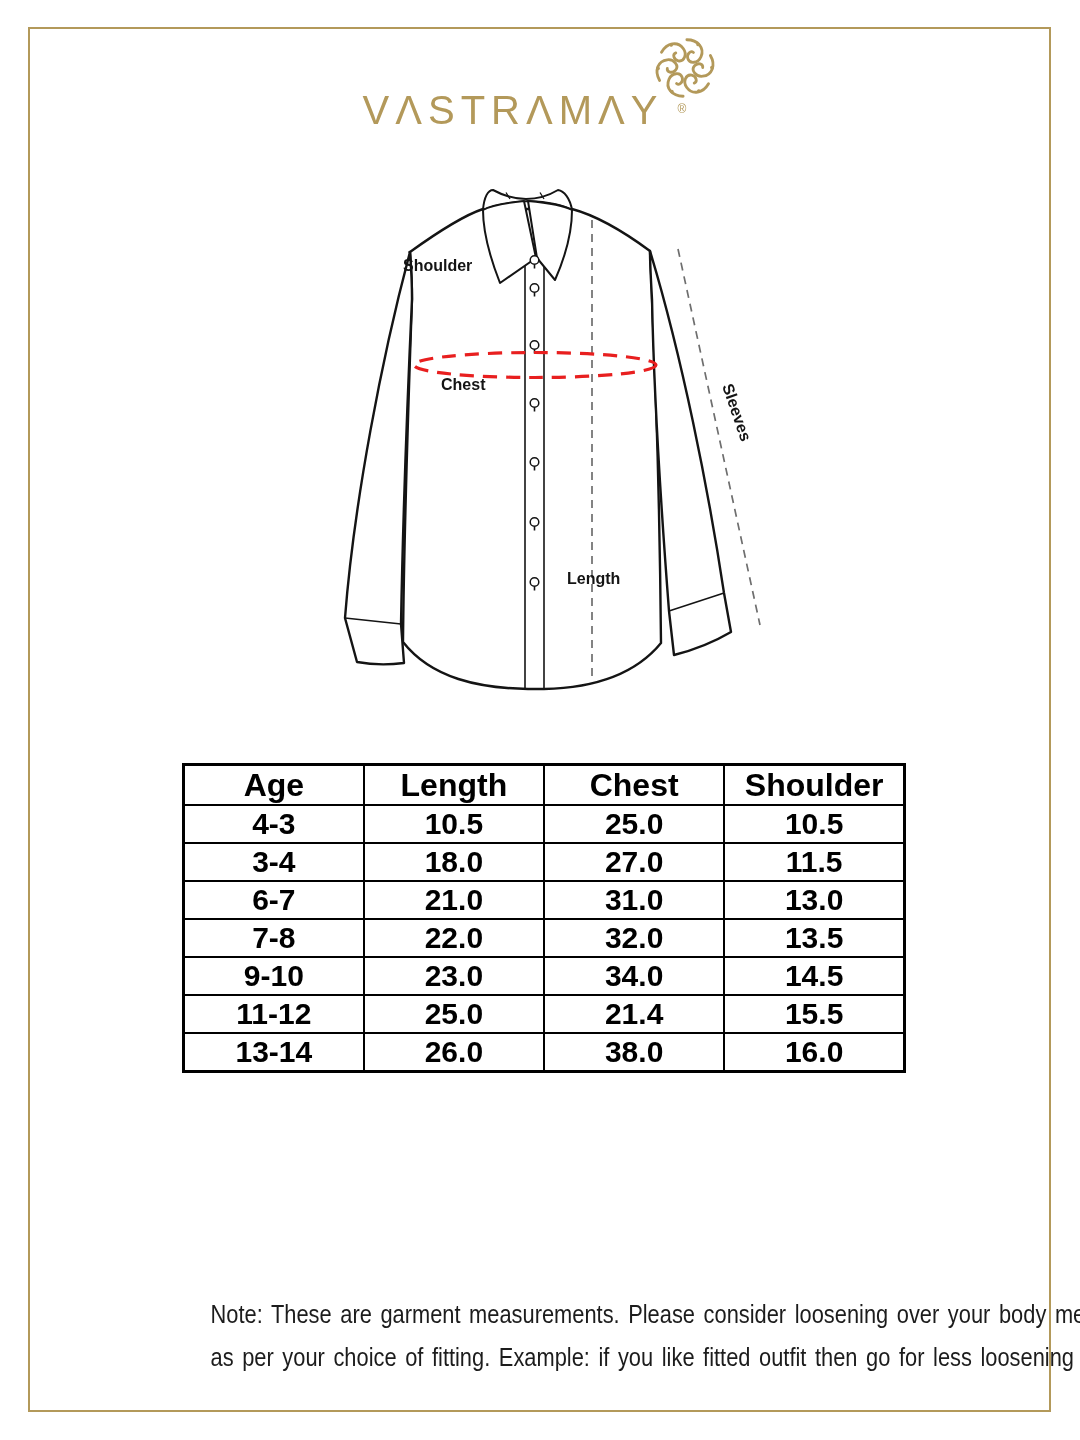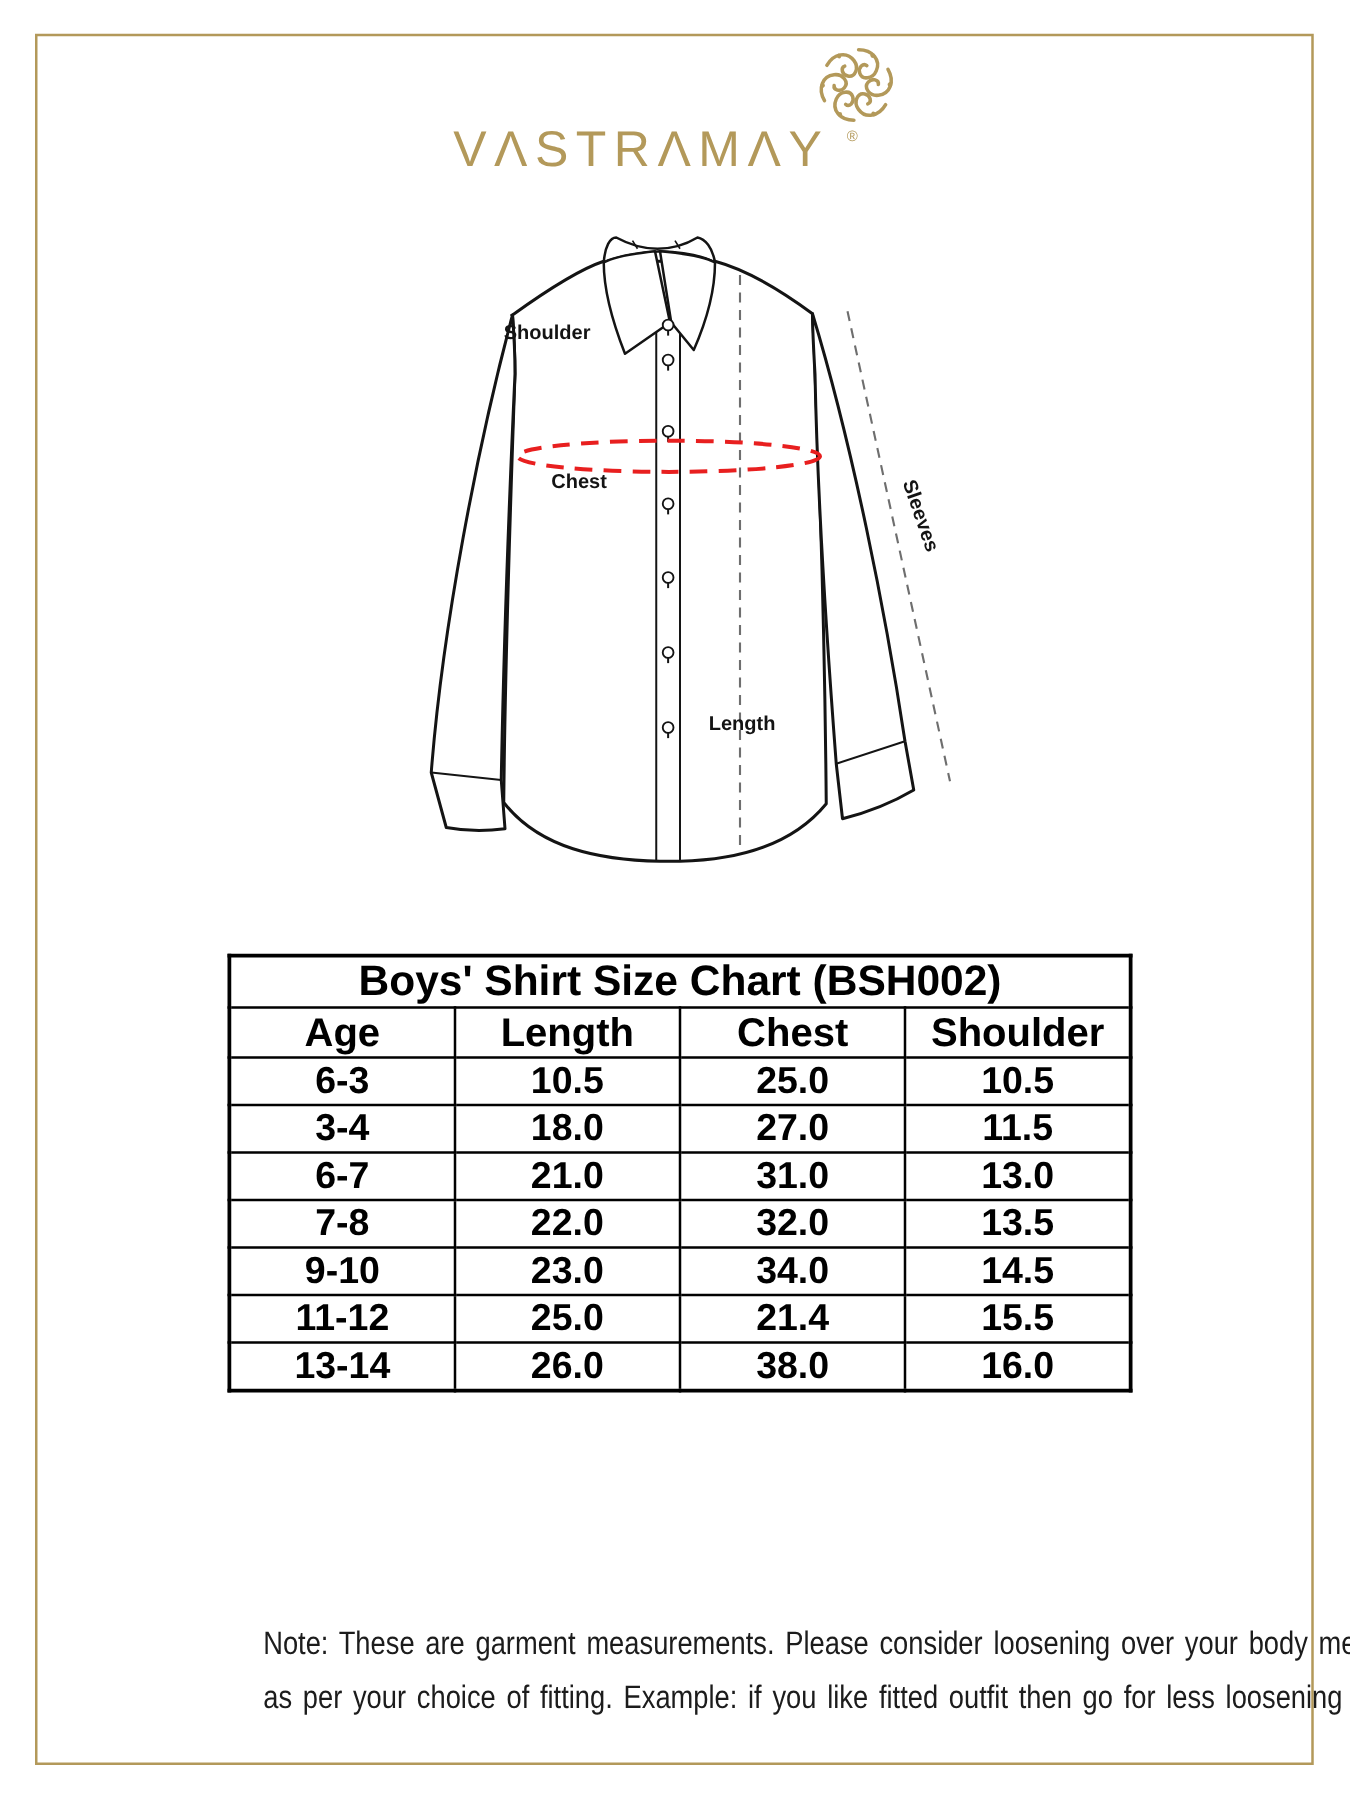--- a/index.html
+++ b/index.html
@@ -7,21 +7,21 @@
     width:1080px;height:1440px;position:relative;overflow:hidden;
     background:#fff;font-family:"Liberation Sans",sans-serif;
     --gold:#b3995a; --ink:#141414; --tborder:#000000;
     --dashg:#6e6e6e; --red:#e81f1f; --note:#1c1c1c;
   }
   .page-border{
     position:absolute;left:28px;top:27px;right:29px;bottom:28px;
     border:2px solid var(--gold);pointer-events:none;
   }
   
-  .logo{position:absolute;top:36px;left:0;right:0;display:flex;justify-content:center;align-items:flex-end;}
+  .logo{position:absolute;top:36px;left:0;right:0;display:flex;justify-content:center;align-items:center;}
   .logo-text{
     font-size:40px;line-height:40px;letter-spacing:6px;color:var(--gold);
     margin-top:44px;font-weight:400;white-space:nowrap;
   }
   .logo-mark{position:relative;width:66px;height:104px;margin-left:-12px;flex:0 0 auto;}
   .emblem{position:absolute;top:0;left:2px;width:64px;height:64px;}
   .emblem path{stroke:var(--gold);fill:none;stroke-width:3;stroke-linecap:round;}
   .emblem circle{fill:var(--gold);}
   .reg{position:absolute;top:66px;left:26px;font-size:12px;color:var(--gold);}
   
@@ -141,33 +141,30 @@
 
   <text class="dlabel" x="63" y="99">Shoulder</text>
   <text class="dlabel" x="101" y="218">Chest</text>
   <text class="dlabel" x="227" y="412">Length</text>
   <text class="dlabel" transform="translate(382,214) rotate(71)">Sleeves</text>
 </svg>
 
 <div class="chart-wrap">
   <table class="size">
     <tbody>
-      <tr>
-          <td class="t-title" colspan="4">Boys' Shirt Size Chart (BSH002)</td>
-        </tr>
       <tr class="t-head">
         <th>Age</th>
         <th>Length</th>
         <th>Chest</th>
         <th>Shoulder</th>
       </tr>
     </tbody>
     <tbody>
         <tr class="t-row">
-          <td>6-3</td>
+          <td>4-3</td>
           <td>10.5</td>
           <td>25.0</td>
           <td>10.5</td>
         </tr>
         <tr class="t-row">
           <td>3-4</td>
           <td>18.0</td>
           <td>27.0</td>
           <td>11.5</td>
         </tr>

